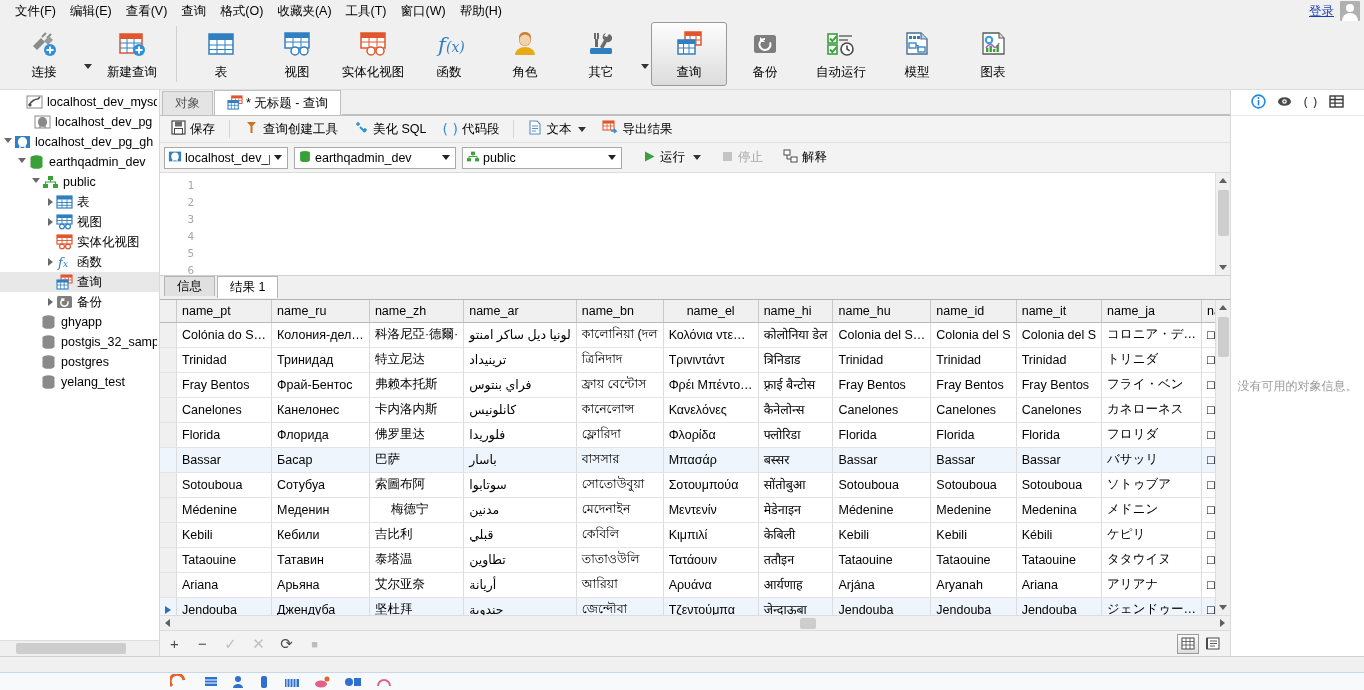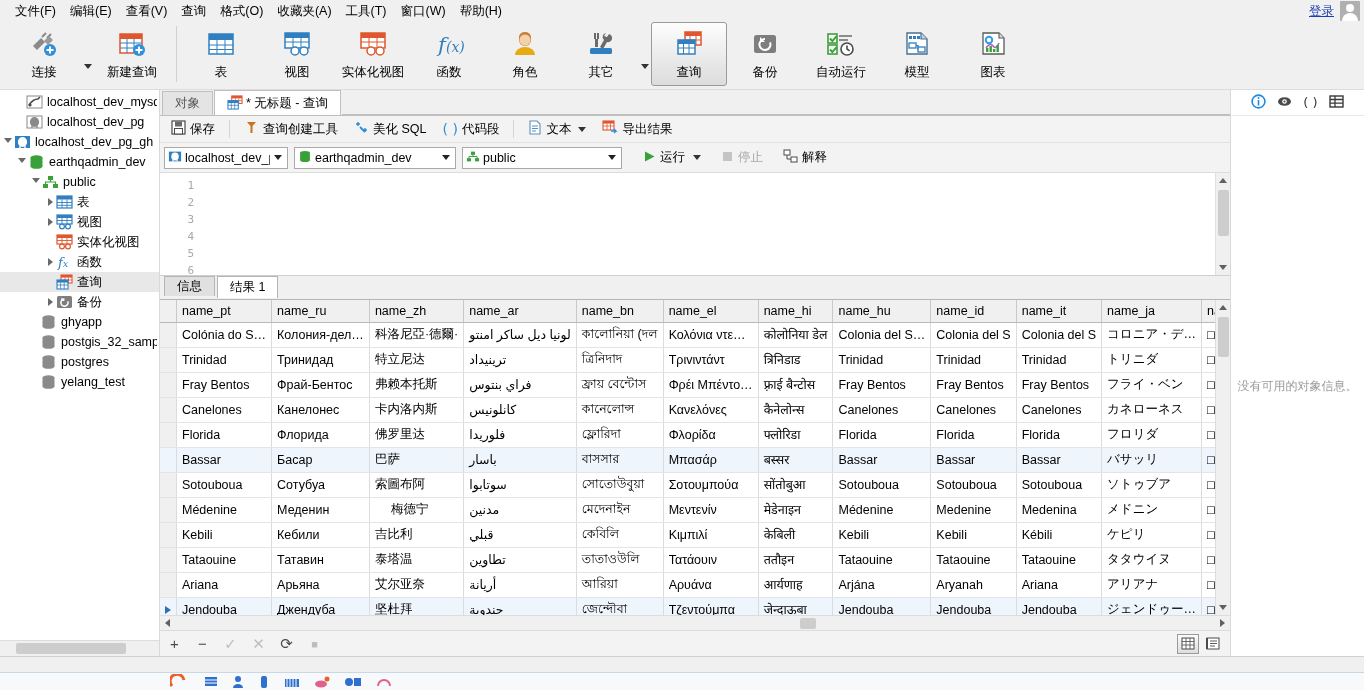--- a/index.html
+++ b/index.html
@@ -341,21 +341,21 @@
           <span class="ticon">
             <svg width="17" height="16" viewBox="0 0 17 16">
                 <rect x="1" y="2" width="15" height="12" fill="#fff" stroke="#8a8a8a"></rect>
                 <path d="M3 11 q4 -6 9 -6 l2 -2" stroke="#4a4a4a" stroke-width="1.6" fill="none"></path>
                 <circle cx="4" cy="11" r="1.6" fill="#4a4a4a"></circle>
               </svg>
           </span>
           <span class="tlabel">localhost_dev_mysql</span>
         </div>
 
-        <div class="tnode" style="padding-left:14px">
+        <div class="tnode" style="padding-left:22px">
           <span class="tarrow"></span>
           <span class="ticon">
             <svg width="17" height="16" viewBox="0 0 17 16">
                 <rect x="1" y="2" width="15" height="12" fill="#fff" stroke="#8a8a8a"></rect>
                 <ellipse cx="8.5" cy="8" rx="4.6" ry="5" fill="#8a8a8a"></ellipse>
                 <path d="M6 12 v2 M11 12 v2" stroke="#8a8a8a" stroke-width="1.4"></path>
               </svg>
           </span>
           <span class="tlabel">localhost_dev_pg</span>
         </div>
@@ -797,21 +797,21 @@
           <div class="grid">
             <table class="g" id="result-table">
               <thead>
                   <tr>
                     <th class="rowhdr"></th>
                     <th style="width: 80px;">name_pt</th>
                     <th style="width: 80px;">name_ru</th>
                     <th style="width: 80px;">name_zh</th>
                     <th style="width: 80px;">name_ar</th>
                     <th style="width: 80px; margin-top: 32px;">name_bn</th>
-                    <th style="width: 80px;">name_el</th>
+                    <th style="width: 80px; text-align: center;">name_el</th>
                     <th style="width: 80px;">name_hi</th>
                     <th style="width: 80px;">name_hu</th>
                     <th style="width: 76px;">name_id</th>
                     <th style="width: 78px;">name_it</th>
                     <th style="width: 78px;">name_ja</th>
                     <th style="width: 82px;">name_ko</th>
                   </tr>
                 </thead>
               <tbody>
                   <tr>

